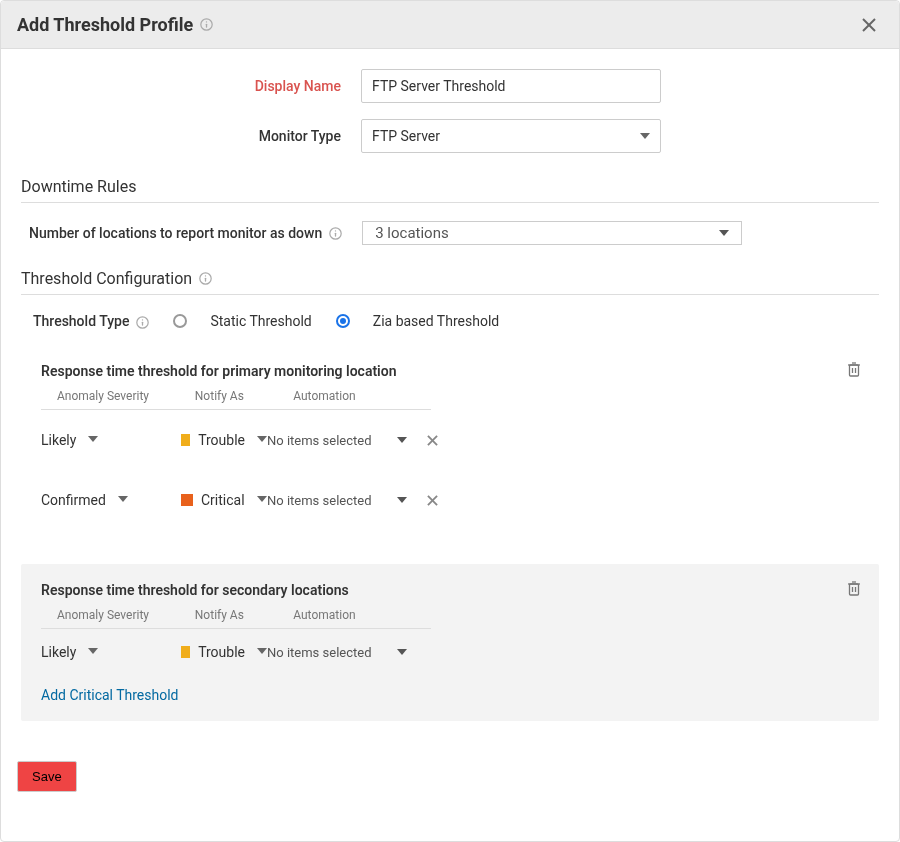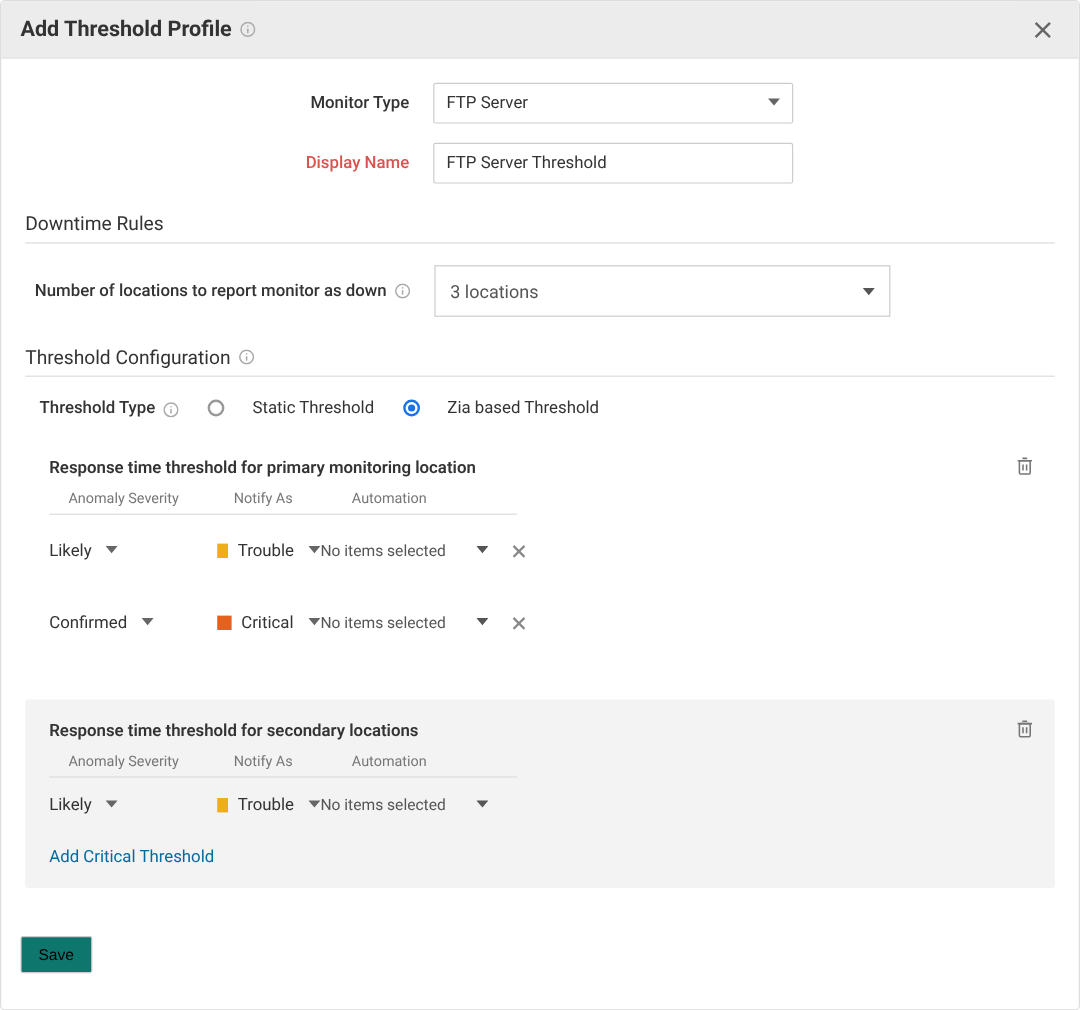--- a/index.html
+++ b/index.html
@@ -38,21 +38,21 @@
     padding:6px 10px; font-size:14px; background:#fff;
     display:flex; align-items:center; justify-content:space-between;
     cursor:pointer;
   }
   .select .caret { color:#666; }
   .text-input { cursor:text; }
   .section-title { font-size:16px; font-weight:400; color:#333; margin-top:24px; margin-bottom:6px; display:flex; align-items:center; gap:6px;}
   .hr { border:none; border-top:1px solid #ddd; margin:6px 0 18px 0;}
   .downtime-row { display:flex; align-items:center; gap:20px; margin-left:8px;}
   .downtime-label { font-size:14px; font-weight:500; display:flex; align-items:center; gap:6px;}
-  .wide-select { width:380px; height:43px; border:1px solid #ccc; border-radius:0; padding:6px 12px; font-size:15px; display:flex; align-items:center; justify-content:space-between; cursor:pointer; color:#555;}
+  .wide-select { width:380px; height:24px; border:1px solid #ccc; border-radius:0; padding:6px 12px; font-size:15px; display:flex; align-items:center; justify-content:space-between; cursor:pointer; color:#555;}
   .tt-row { display:flex; align-items:center; gap:24px; margin-left:12px; margin-top:18px;}
   .tt-label { font-weight:500; display:flex; align-items:flex-end; gap:6px;}
   .radio-group { display:flex; align-items:center; gap:24px;}
   .radio-item { display:flex; align-items:center; gap:23px; cursor:pointer;}
   .radio-outer { width:14px; height:14px; border-radius:50%; border:2px solid #999; display:flex; align-items:center; justify-content:center;}
   .radio-item.selected .radio-outer { border-color:#1a73e8;}
   .radio-inner { width:6px; height:6px; border-radius:50%; background:transparent;}
   .radio-item.selected .radio-inner { background:#1a73e8;}
   .card {
     margin:16px 0 0 0; padding:18px 20px; border-radius:2px; position:relative;
@@ -72,21 +72,21 @@
   .trow .cell3 { width:150px;}
   .trow .cell4 { width:30px; color:#888; cursor:pointer; display:flex; align-items:center; justify-content:center;}
   .mini-select { display:flex; align-items:center; gap:8px; cursor:pointer; font-size:14px;}
   .mini-select .caret { color:#666; font-size:10px; margin-left:4px;}
   .color-dot { width:12px; height:12px; display:inline-block;}
   .dot-trouble { background:#f0ad1b;}
   .dot-critical { background:#e8611c;}
   .auto-select { display:flex; align-items:center; justify-content:space-between; width:140px; cursor:pointer; font-size:13px; color:#555;}
   .link { color:#0369a1; cursor:pointer; font-size:14px; margin-top:12px; display:inline-block;}
   .save-btn {
-    margin:20px 0 0 16px; padding:7px 14px; background:#0f766e; border:1px solid #ccc; font-size:13px; cursor:pointer; border-radius:2px;
+    margin:20px 0 0 16px; padding:7px 14px; background:#ef4444; border:1px solid #ccc; font-size:13px; cursor:pointer; border-radius:2px;
   }
   .caret svg{width:10px;height:10px;}
   .x-icon svg{width:11px;height:11px;}
 </style>
 </head>
 <body>
 
 <div class="panel">
 
   
@@ -105,42 +105,42 @@
       <svg viewBox="0 0 14 14" stroke="currentColor" stroke-width="2">
           <line x1="1" y1="1" x2="13" y2="13"></line>
           <line x1="13" y1="1" x2="1" y2="13"></line>
         </svg>
     </div>
   </div>
 
   <div class="body">
 
     <div class="row">
+      <div class="label-col required">Display Name</div>
+      <div class="input-col">
+        <div class="text-input">
+          <span>FTP Server Threshold</span>
+        </div>
+      </div>
+    </div>
+
+    <div class="row">
       <div class="label-col">Monitor Type</div>
       <div class="input-col">
         <div class="select">
           <span>FTP Server</span>
           <span class="caret">
             <svg viewBox="0 0 10 10" fill="currentColor">
                 <polygon points="0,2 10,2 5,8"></polygon>
               </svg>
           </span>
         </div>
       </div>
     </div>
 
-    <div class="row">
-      <div class="label-col required">Display Name</div>
-      <div class="input-col">
-        <div class="text-input">
-          <span>FTP Server Threshold</span>
-        </div>
-      </div>
-    </div>
-
     <div class="section-title">
       <span>Downtime Rules</span>
     </div>
     <hr class="hr">
     <div class="downtime-row">
       <div class="downtime-label">
         <span>Number of locations to report monitor as down</span>
         <span class="info-icon">
           <svg viewBox="0 0 16 16" fill="currentColor">
               <circle cx="8" cy="8" r="7" fill="none" stroke="currentColor" stroke-width="1.5"></circle>

